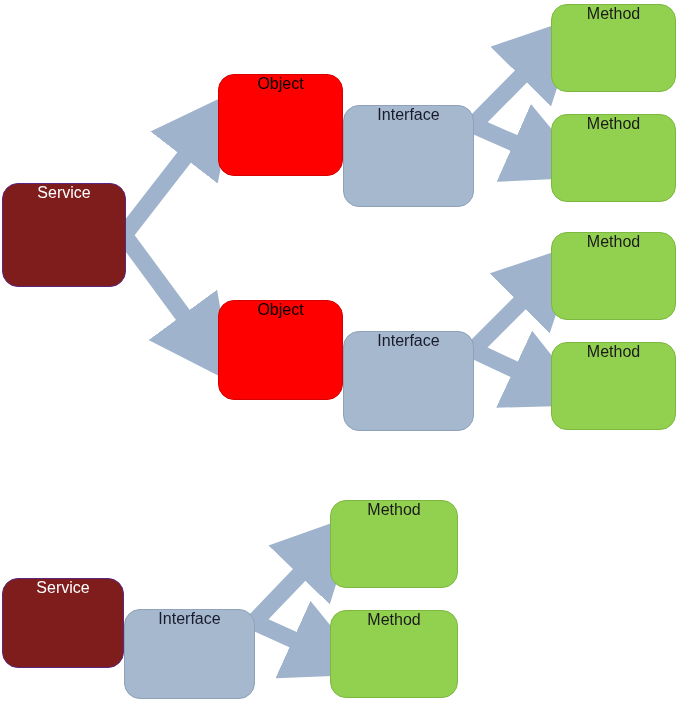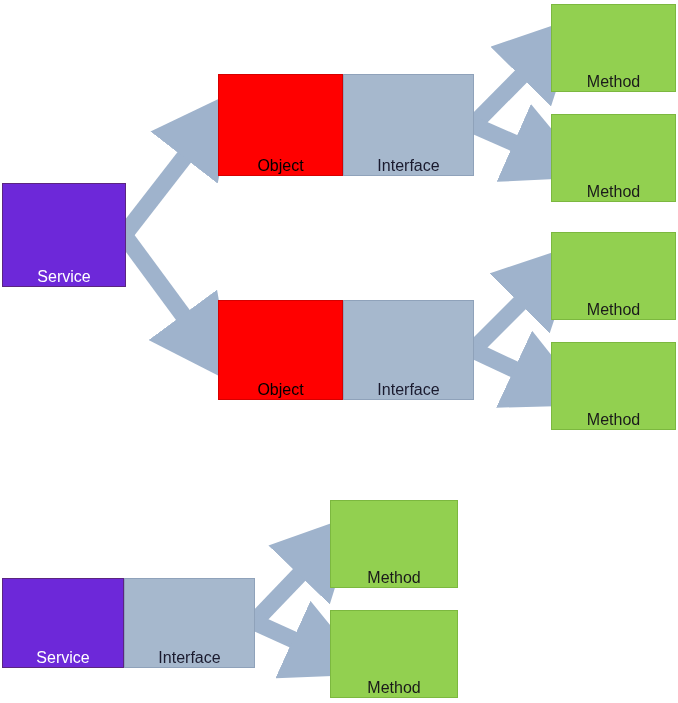--- a/index.html
+++ b/index.html
@@ -14,41 +14,43 @@
     position: relative;
     width: 678px;
     height: 703px;
     background: #ffffff;
     overflow: hidden;
   }
   .node {
     position: absolute;
     box-sizing: border-box;
     display: flex;
-    align-items: flex-end;
+    align-items: flex-start;
     justify-content: center;
     font-size: 16px;
     line-height: 1.1;
     text-align: center;
     z-index: 3;
+    border-radius: 16px;
   }
   .node-service {
-    background: #6d28d9;
+    background: #7f1d1d;
     border: 1px solid #5b2580;
     color: #ffffff;
   }
   .node-object {
     background: #ff0000;
     border: 1px solid #d60000;
     color: #000000;
   }
   .node-interface {
     background: #a6b8cd;
     border: 1px solid #8fa2ba;
     color: #1a1a2e;
+    margin-top: 31px;
   }
   .node-method {
     background: #92d050;
     border: 1px solid #7cb83f;
     color: #1a1a1a;
   }
   svg.arrows {
     position: absolute;
     left: 0;
     top: 0;

